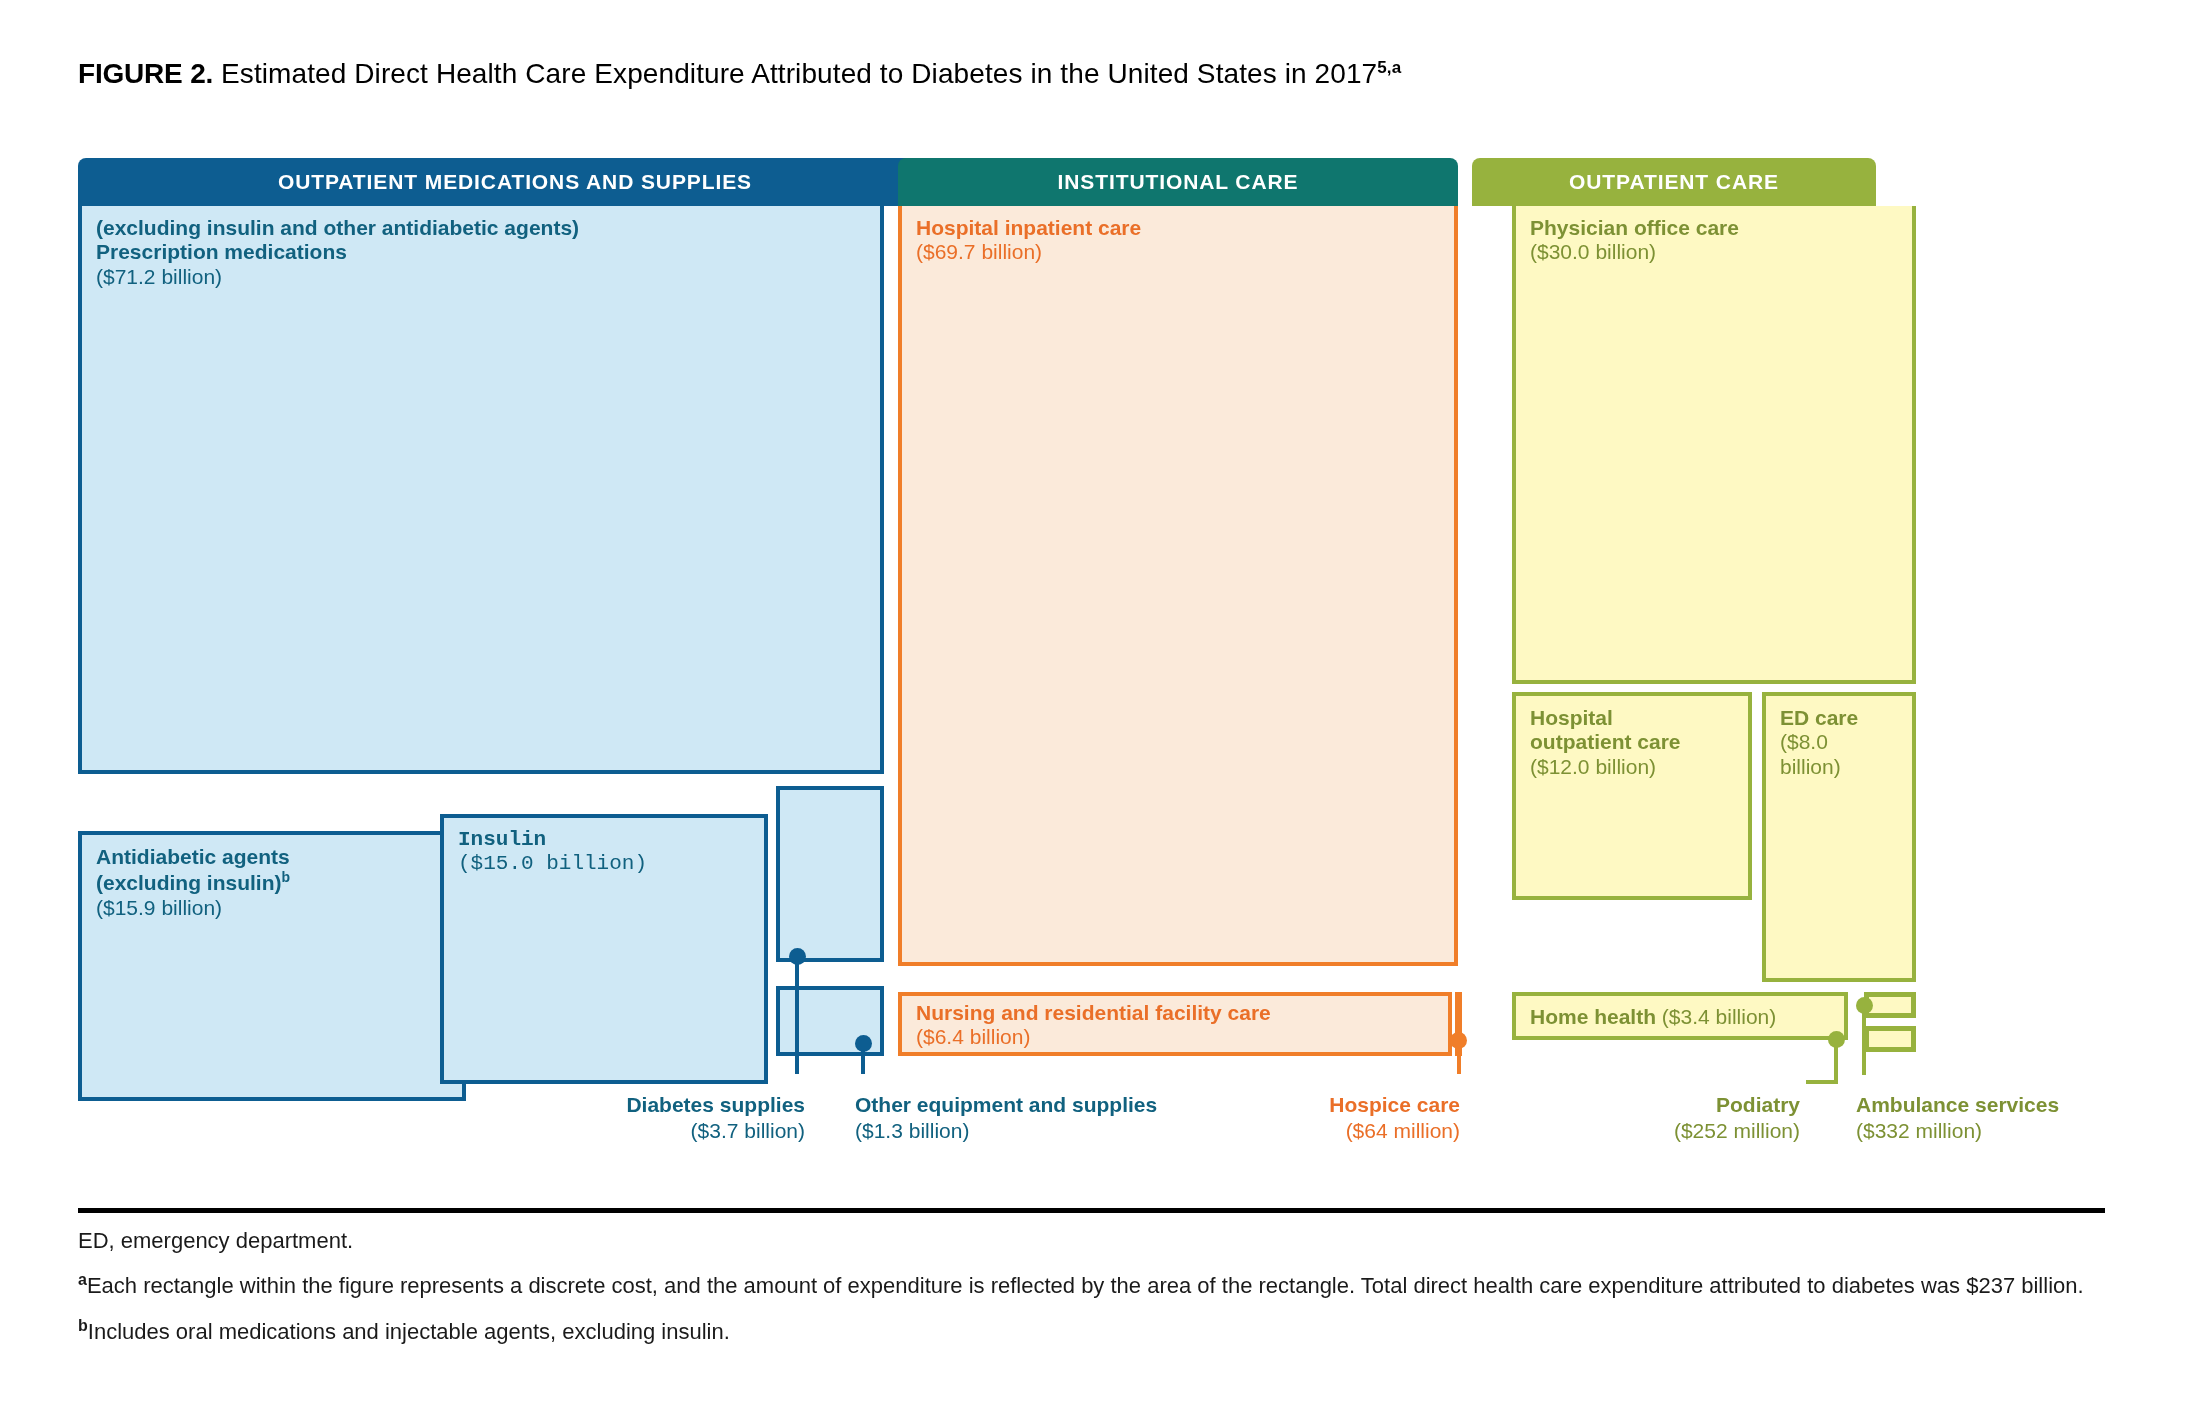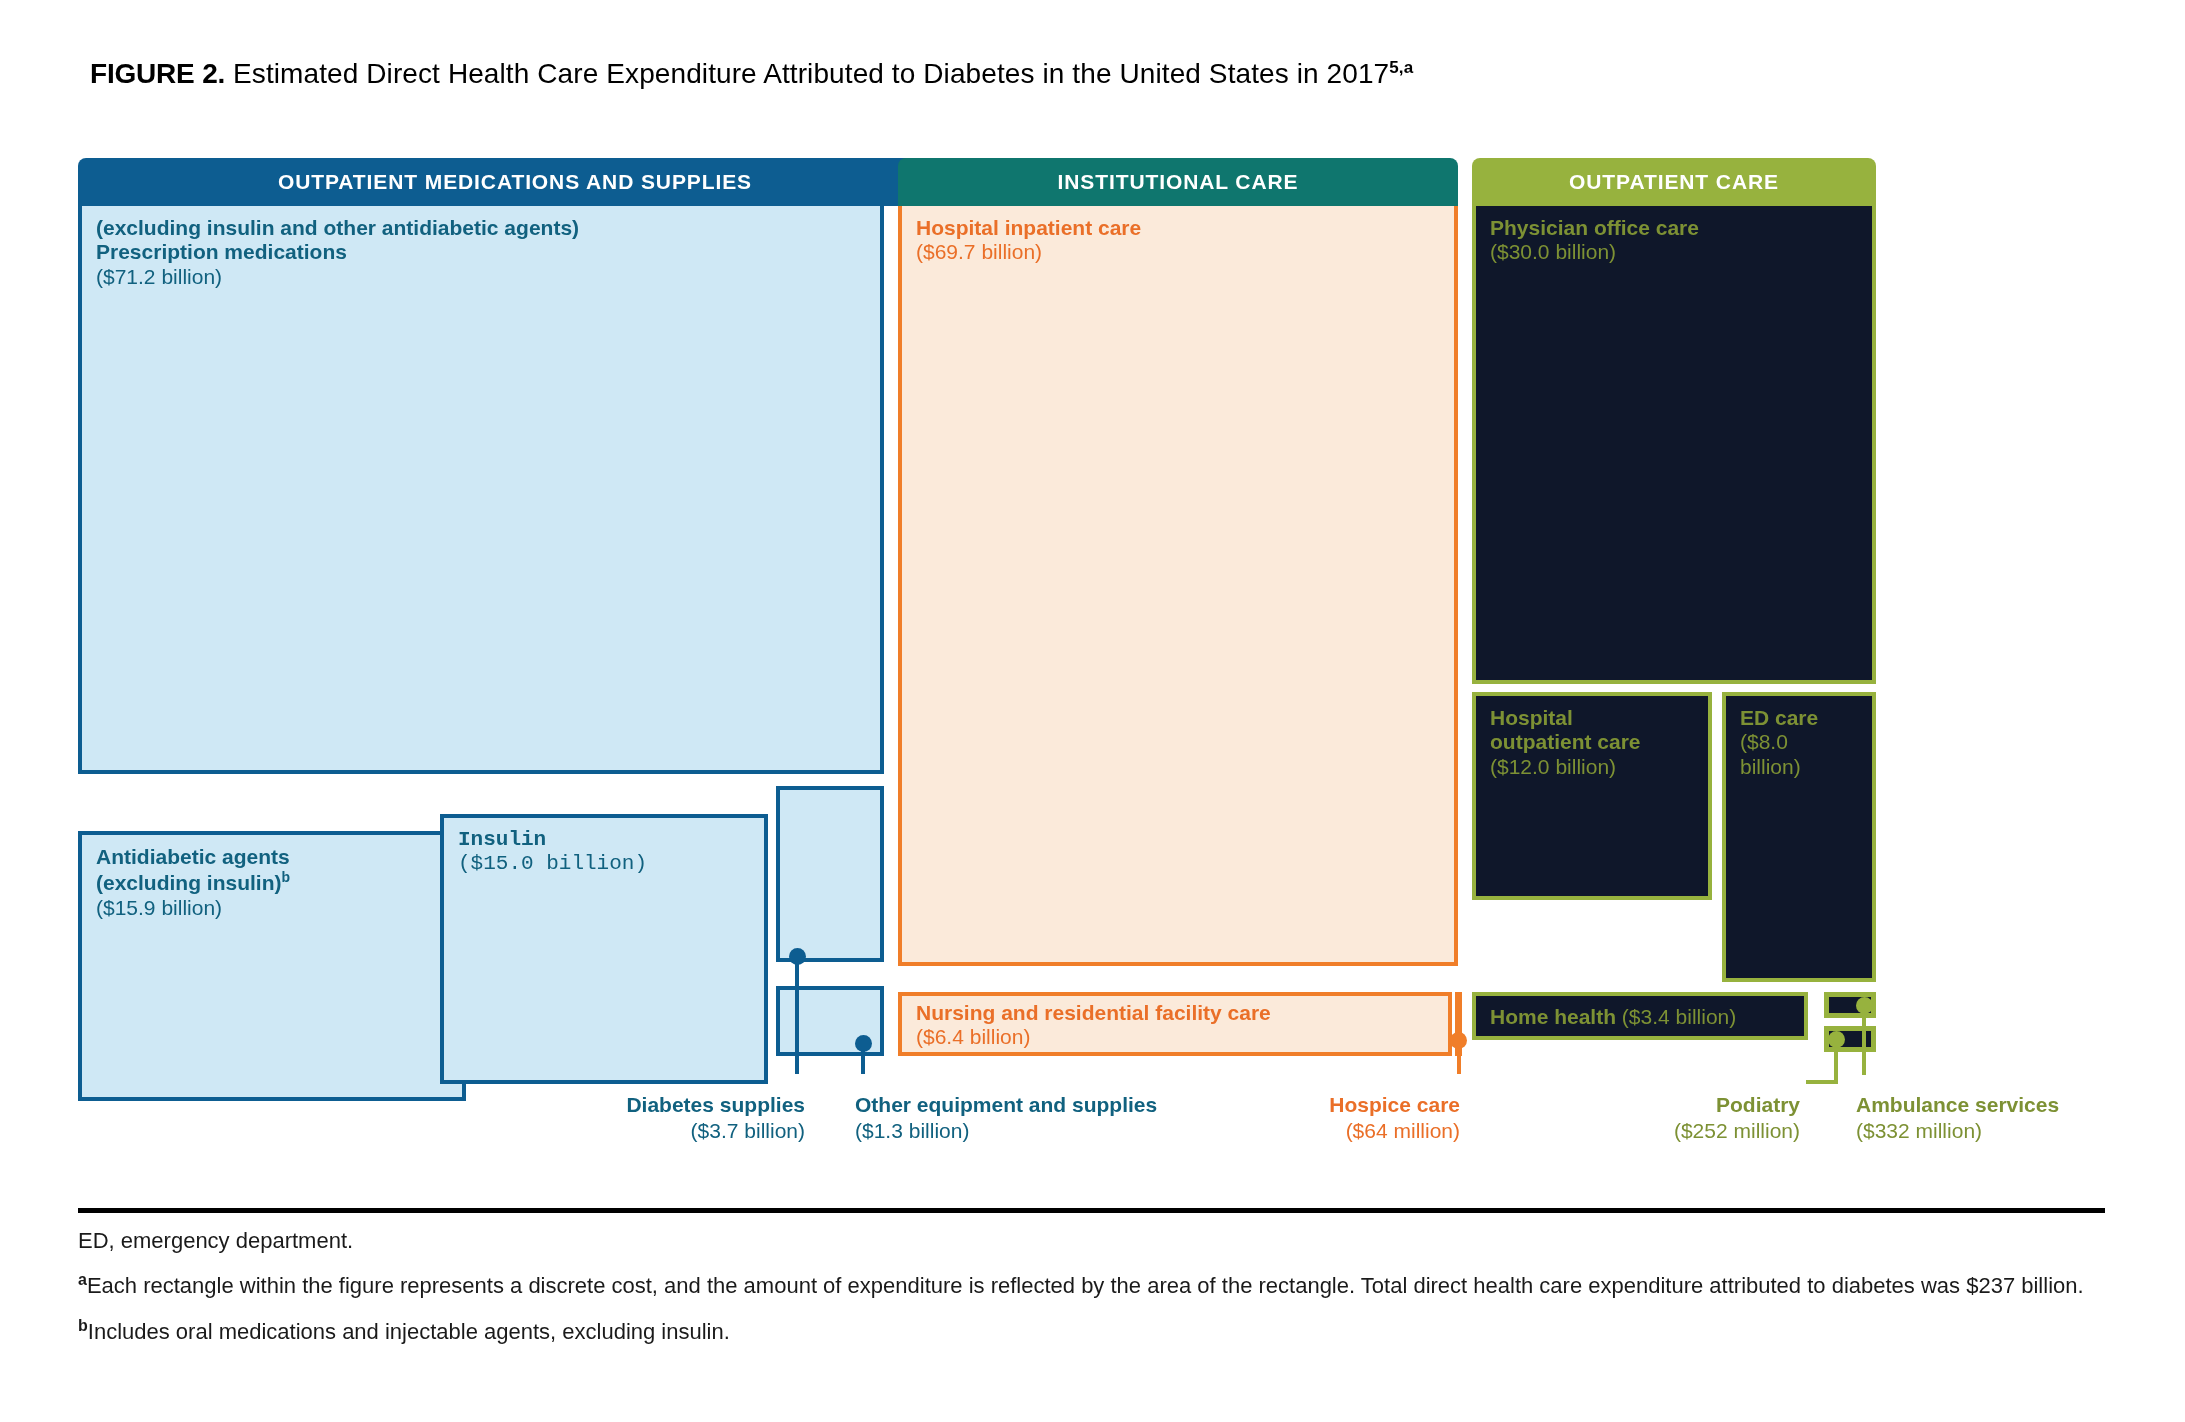--- a/index.html
+++ b/index.html
@@ -4,21 +4,21 @@
 <style>
   html,body{margin:0;padding:0;background:#ffffff;}
   body{
     width:2185px;height:1422px;position:relative;overflow:hidden;
     font-family:"Liberation Sans", sans-serif;
     -webkit-font-smoothing:antialiased;
   }
   
   #figure-title{
     position:absolute;left:78px;top:58px;
-    font-size:28px;color:#000;letter-spacing:0.1px;white-space:nowrap;margin-left:12px;
+    font-size:28px;color:#000;letter-spacing:0.1px;white-space:nowrap;
   }
   #figure-title .lbl{font-weight:bold;letter-spacing:-0.2px;}
   #figure-title sup{font-size:17px;font-weight:bold;vertical-align:super;}
 
   
   #figure-canvas{position:absolute;left:0;top:0;width:2185px;height:1422px;}
 
   .grp{position:absolute;box-sizing:border-box;}
   .grp-header{
     position:absolute;left:0;top:0;width:100%;height:48px;
@@ -34,21 +34,21 @@
   
   .blue-hdr{background:#0d5d91;padding-left:34px;}
   .blue-box{background:#cfe8f5;border:4px solid #0d5d91;}
   .blue-txt{color:#11617f;}
   
   .orange-hdr{background:#0f766e;}
   .orange-box{background:#fbeada;border:4px solid #f07e29;}
   .orange-txt{color:#ea6f28;}
   
   .green-hdr{background:#97b23e;}
-  .green-box{background:#0f172a;border:4px solid #97b23e;}
+  .green-box{background:#fef9c3;border:4px solid #97b23e;margin-left:40px;}
   .green-txt{color:#7d9134;}
 
   .leader{position:absolute;}
   .dot{position:absolute;border-radius:50%;}
 
   .calloutlabel{position:absolute;font-size:21px;line-height:1.22;}
   .calloutlabel .ttl{font-weight:bold;display:block;}
   .calloutlabel .amt{display:block;}
   .cl-right{text-align:right;}
   .cl-left{text-align:left;}

